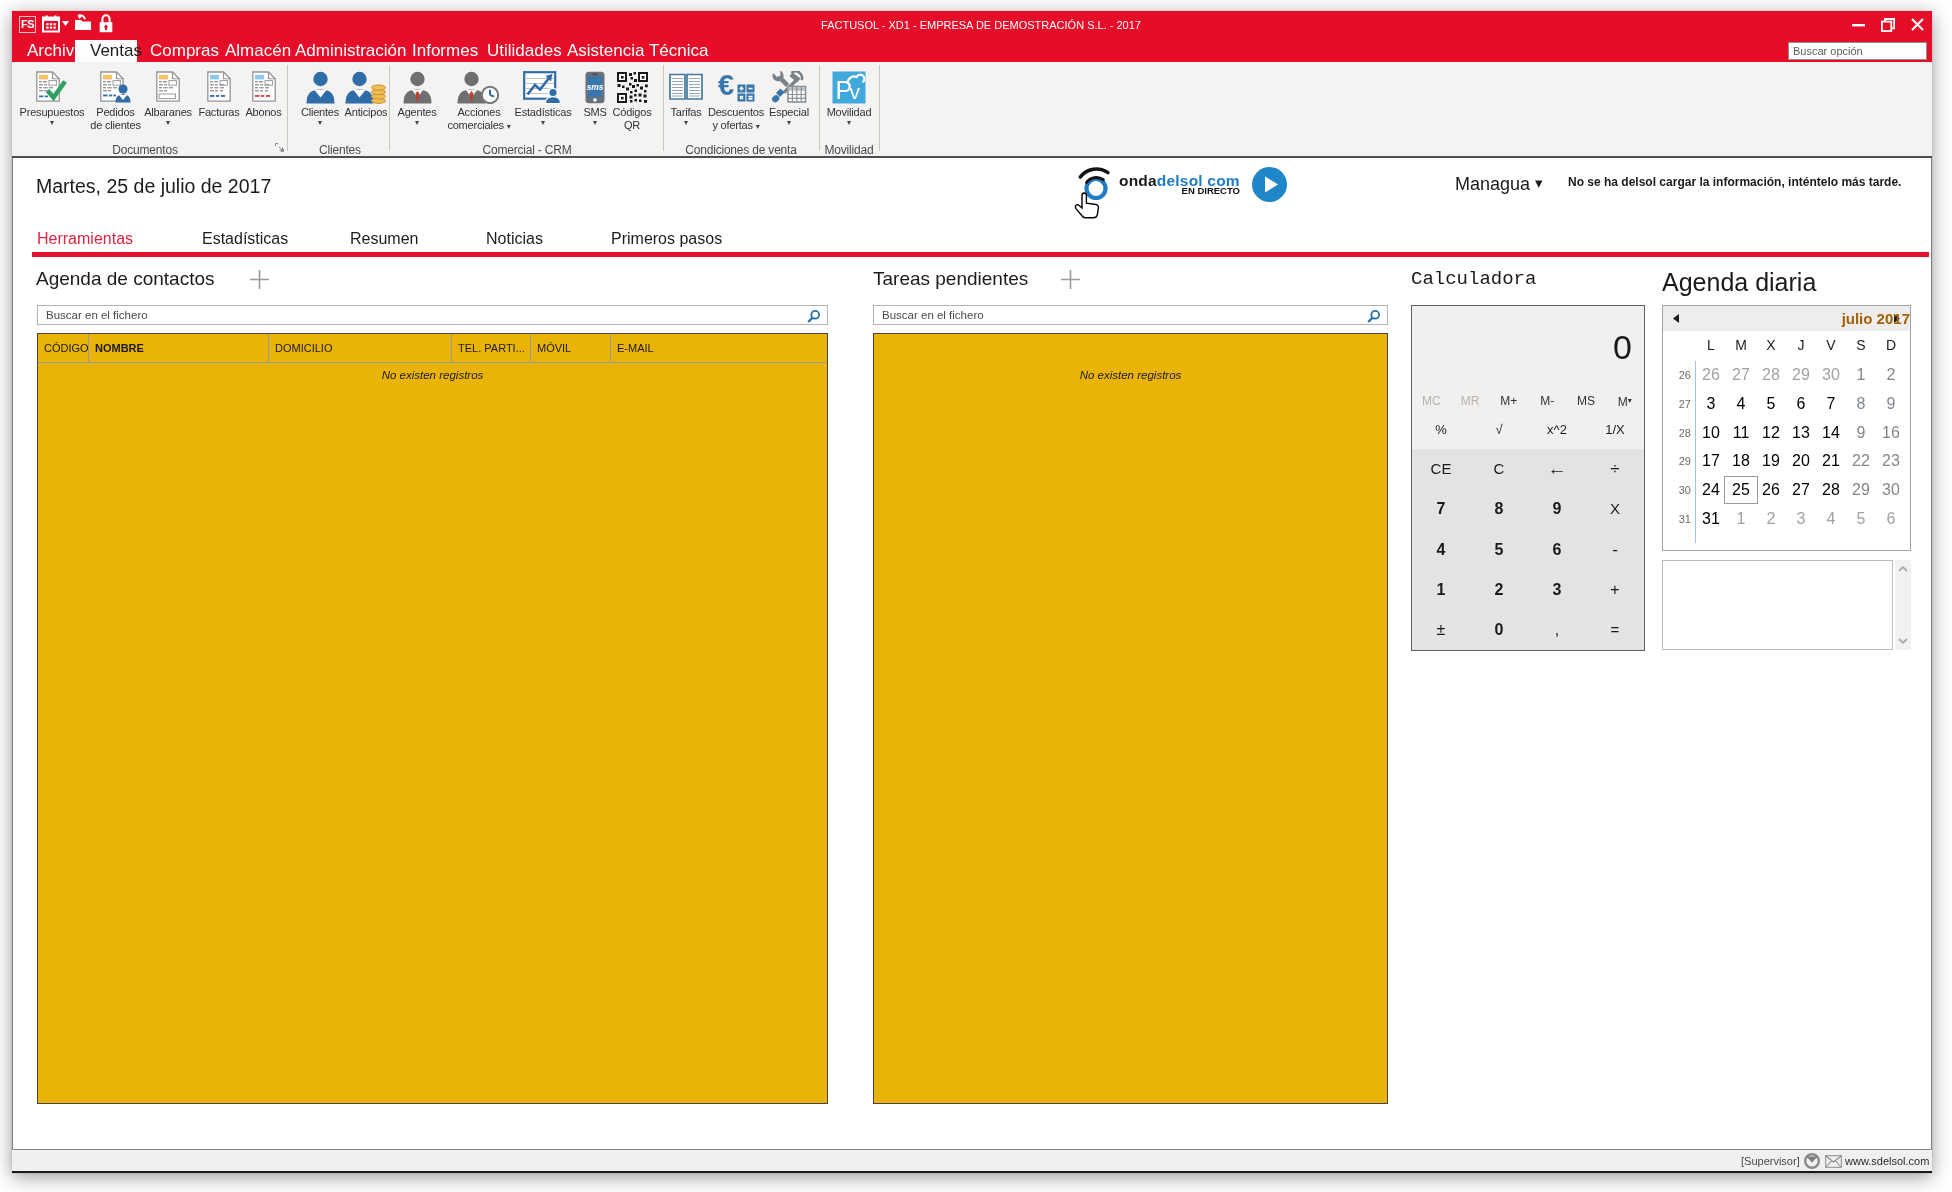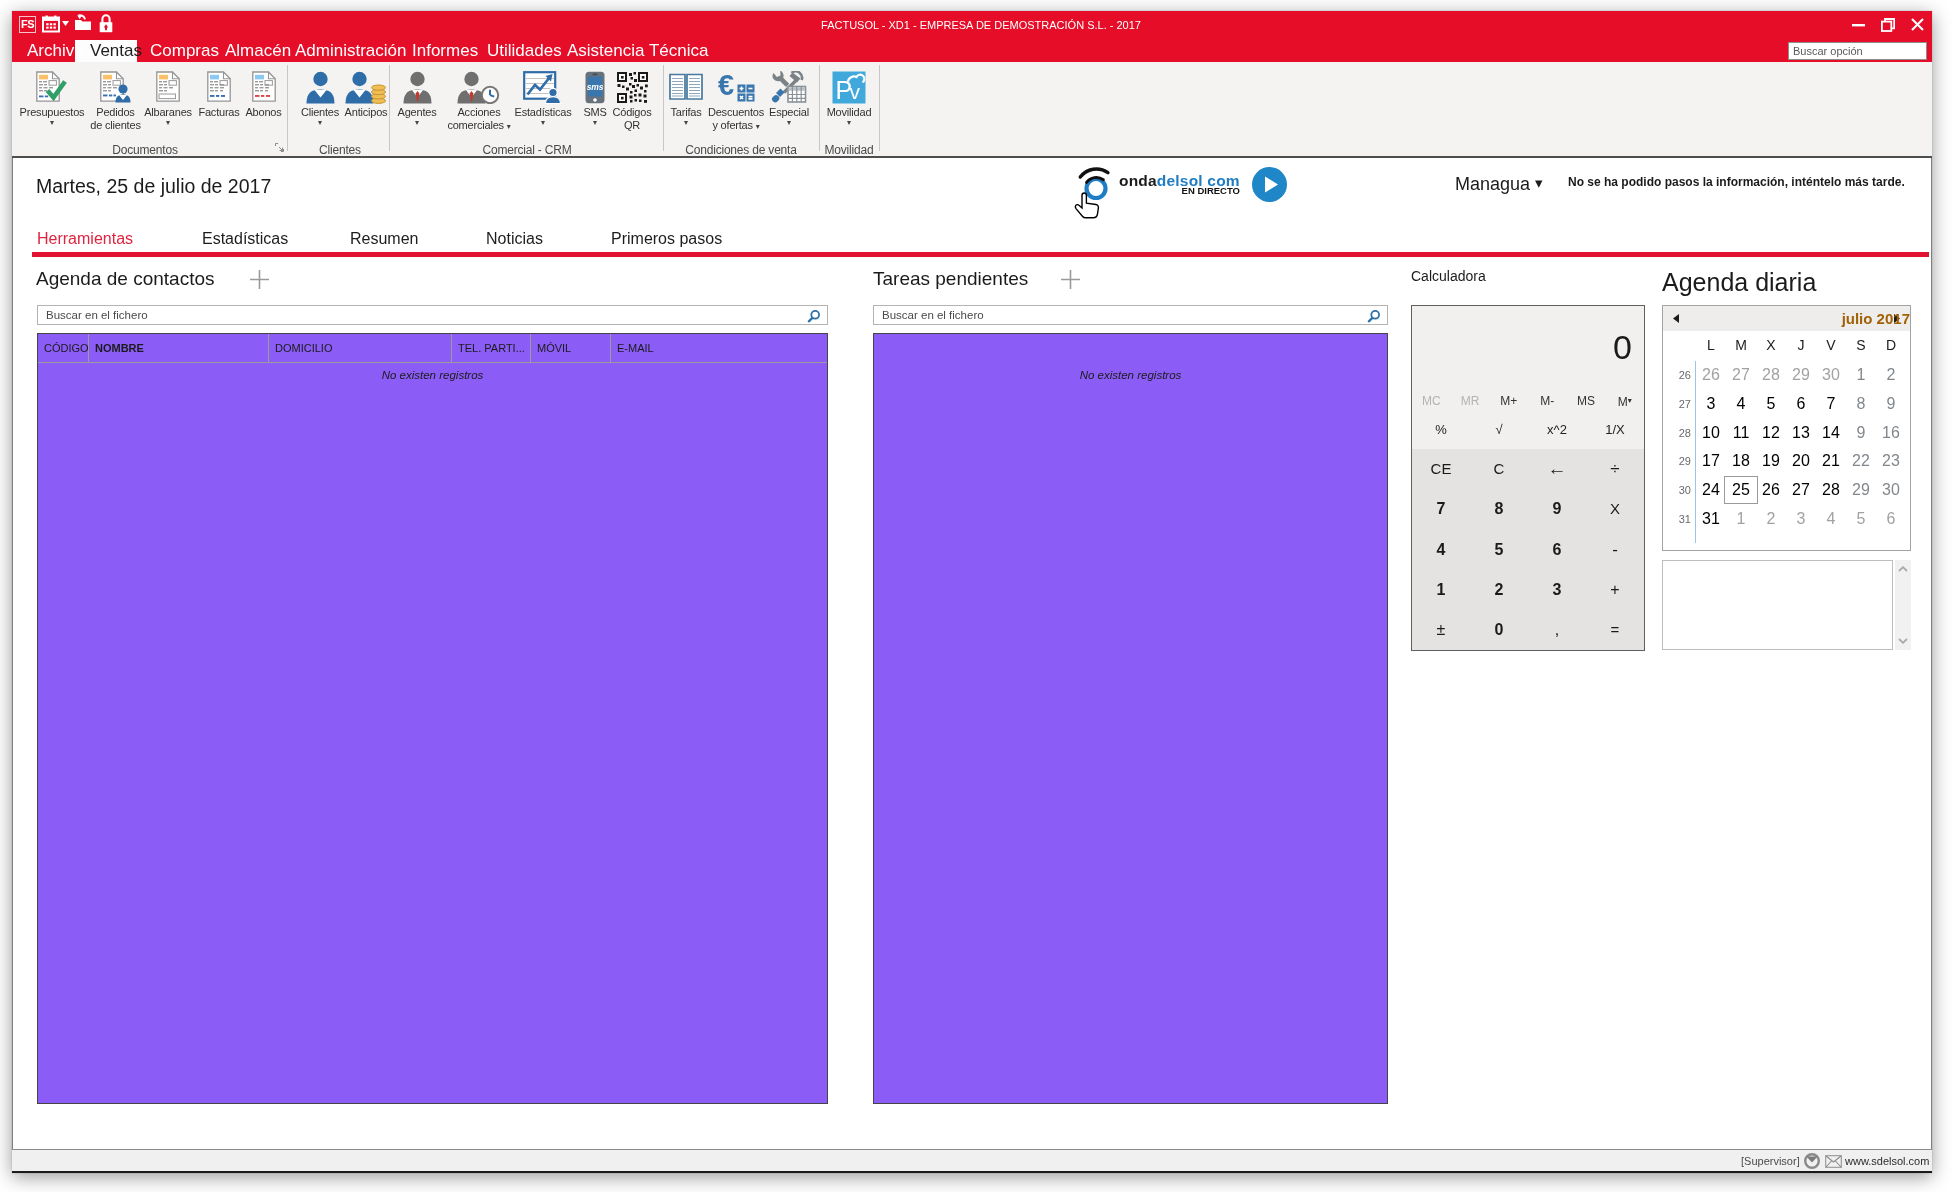--- a/index.html
+++ b/index.html
@@ -19,21 +19,21 @@
   #statusbar{ position:absolute; left:0; top:1138px; width:1920px; height:24px; background:#F1F0F0;
               border-top:1px solid #898989; border-bottom:2px solid #1B1B1B; }
   .ttl { color:#fff; font-size:11px; }
   .menutab { position:absolute; top:0; height:22px; line-height:22px; color:#fff; font-size:17px; }
   .rgroup-label { position:absolute; top:81px; font-size:12px; color:#4A4A4A; text-align:center; letter-spacing:-0.2px; }
   .rsep { position:absolute; top:3px; height:86px; width:1px; background:#C9C7C4; }
   .ritem { position:absolute; top:9px; text-align:center; font-size:11px; letter-spacing:-0.2px; color:#333; line-height:12.5px; }
   .ritem svg { display:block; margin:0 auto 2px auto; }
   .caret { font-size:8px; color:#444; line-height:8px; }
   .searchbox { position:absolute; height:20px; border:1px solid #B4B4B4; background:#fff; font-size:11.5px; color:#4A4A4A; line-height:18px; padding-left:8px; }
-  .dtable { position:absolute; border:1px solid #454545; background:#8b5cf6;text-decoration:underline; }
+  .dtable { position:absolute; border:1px solid #454545; background:#eab308;text-decoration:underline; }
   .thead { position:absolute; left:0; top:0; right:0; height:29px; border-bottom:1px solid #9B9B9B; }
   .th { position:absolute; top:0; height:29px; line-height:29px; font-size:11px; color:#1B1B1B; padding-left:6px; border-right:1px solid #9B9B9B; white-space:nowrap; overflow:hidden; }
   .noreg { position:absolute; left:0; top:35px; width:100%; text-align:center; font-size:11.5px; font-style:italic; color:#1B1B1B; }
   .memrow { position:absolute; left:0; top:84px; width:232px; height:26px; display:flex; }
   .memrow span { flex:1; text-align:center; font-size:12px; color:#323232; line-height:22px; }
   .fnrow { position:absolute; left:0; top:112px; width:232px; height:30px; display:flex; }
   .fnrow span { flex:1; text-align:center; font-size:13px; color:#222; line-height:24px; }
   .btnrow { position:absolute; left:0; width:232px; height:28px; display:flex; font-size:16px; color:#1A1A1A; }
   .btnrow span { flex:1; text-align:center; line-height:28px; }
   .cal-dow { position:absolute; left:33px; top:31px; width:210px; display:flex; font-size:14px; color:#1B1B1B; }
@@ -425,38 +425,38 @@
       </g>
       <text x="48" y="26" font-size="15.5" font-weight="bold" letter-spacing="0.2" font-family="Liberation Sans, sans-serif"><tspan fill="#1b1b1b">onda</tspan><tspan fill="#1F7DC4">delsol com</tspan></text>
       <text x="169" y="34" font-size="9.5" font-weight="bold" fill="#111" text-anchor="end" font-family="Liberation Sans, sans-serif">EN DIRECTO</text>
       <path d="M13.2 33 c-1.4 0 -2.2 1 -2.2 2.6 l0 12.4 l-2.8 -2.6 c-1.1 -1 -2.6 -1 -3.4 0 c-0.7 0.9 -0.6 2.2 0.2 3.2 l6.4 7.6 c0.8 1 2 1.6 3.3 1.6 l7.5 0 c2.2 0 4 -1.7 4.3 -3.9 l0.9 -6.3 c0.2 -1.5 -0.9 -2.9 -2.4 -3.1 l-9.6 -1.4 l0 -7.5 c0 -1.6 -0.8 -2.6 -2.2 -2.6 z" fill="#fff" stroke="#000" stroke-width="1.4"></path>
     </svg>
     <svg class="abs" style="left:1239px;top:9px" width="35" height="35" viewBox="0 0 35 35">
       <circle cx="17.5" cy="17.5" r="17.5" fill="#1F86C8"></circle>
       <path d="M13 9.5 L26 17.5 L13 25.5 Z" fill="#fff"></path>
     </svg>
     <div class="abs" style="left:1442px;top:16px;font-size:18px;color:#1B1B1B;">Managua <span style="font-size:15px;position:relative;top:-2px;">▾</span></div>
-    <div class="abs" style="left:1555px;top:17px;font-size:12px;font-weight:bold;color:#1B1B1B;white-space:nowrap;">No se ha podido pasos la información, inténtelo más tarde.</div>
+    <div class="abs" style="left:1555px;top:17px;font-size:12px;font-weight:bold;color:#1B1B1B;white-space:nowrap;">No se ha delsol cargar la información, inténtelo más tarde.</div>
 
     <div class="abs" style="left:24px;top:72px;font-size:16px;color:#DF2440;">Herramientas</div>
     <div class="abs" style="left:189px;top:72px;font-size:16px;color:#1D1D1D;">Estadísticas</div>
     <div class="abs" style="left:337px;top:72px;font-size:16px;color:#1D1D1D;">Resumen</div>
     <div class="abs" style="left:473px;top:72px;font-size:16px;color:#1D1D1D;">Noticias</div>
     <div class="abs" style="left:598px;top:72px;font-size:16px;color:#1D1D1D;">Primeros pasos</div>
     <div class="abs" style="left:19px;top:94px;width:1897px;height:5px;background:#E11331;"></div>
 
     <div class="abs" style="left:23px;top:110px;font-size:19px;color:#1B1B1B;">Agenda de contactos</div>
     <svg class="abs" style="left:237px;top:112px" width="19" height="19" viewBox="0 0 19 19">
         <path d="M9.5 0 L9.5 19 M0 9.5 L19 9.5" stroke="#9A9A9A" stroke-width="1.6"></path>
       </svg>
     <div class="abs" style="left:860px;top:110px;font-size:19px;color:#1B1B1B;">Tareas pendientes</div>
     <svg class="abs" style="left:1048px;top:112px" width="19" height="19" viewBox="0 0 19 19">
         <path d="M9.5 0 L9.5 19 M0 9.5 L19 9.5" stroke="#9A9A9A" stroke-width="1.6"></path>
       </svg>
-    <div class="abs" style="left:1398px;top:110px;font-size:14px;color:#1B1B1B;">Calculadora</div>
+    <div class="abs" style="left:1398px;top:110px;font-size:19px;color:#1B1B1B;font-family:Liberation Mono, monospace;">Calculadora</div>
     <div class="abs" style="left:1649px;top:110px;font-size:25px;color:#1B1B1B;">Agenda diaria</div>
 
     <div class="searchbox" style="left:24px;top:147px;width:791px;">Buscar en el fichero
       <svg class="abs" style="right:6px;top:3px" width="14" height="14" viewBox="0 0 14 14">
           <circle cx="8.2" cy="5.8" r="3.9" fill="none" stroke="#2B70A8" stroke-width="1.8"></circle>
           <path d="M5.4 8.8 L1.2 13" stroke="#2B70A8" stroke-width="2.4"></path>
         </svg>
     </div>
     <div class="searchbox" style="left:860px;top:147px;width:515px;">Buscar en el fichero
       <svg class="abs" style="right:6px;top:3px" width="14" height="14" viewBox="0 0 14 14">

